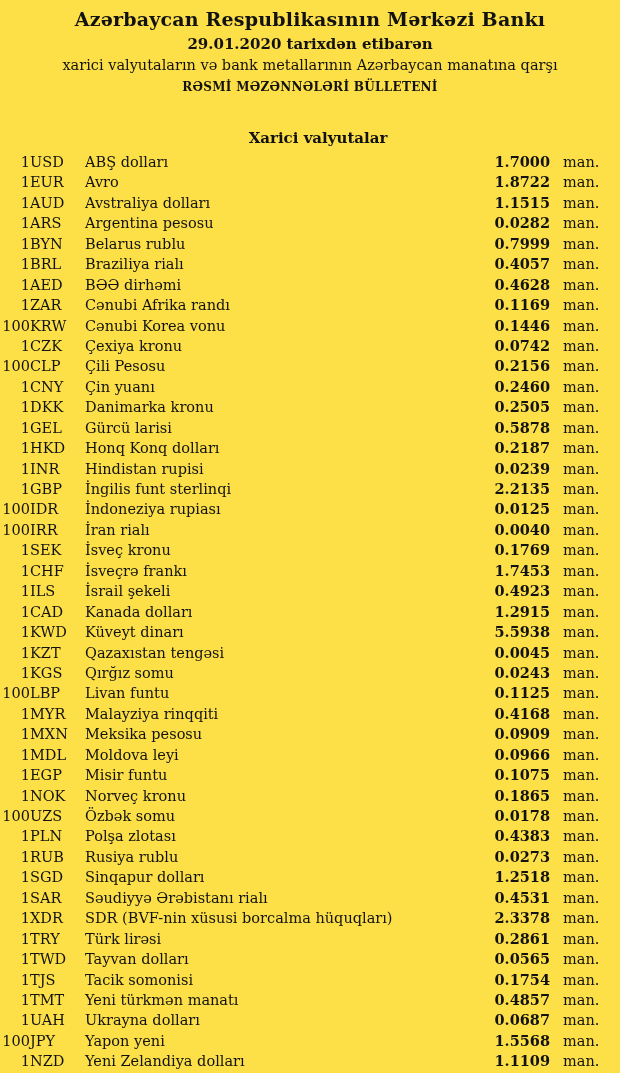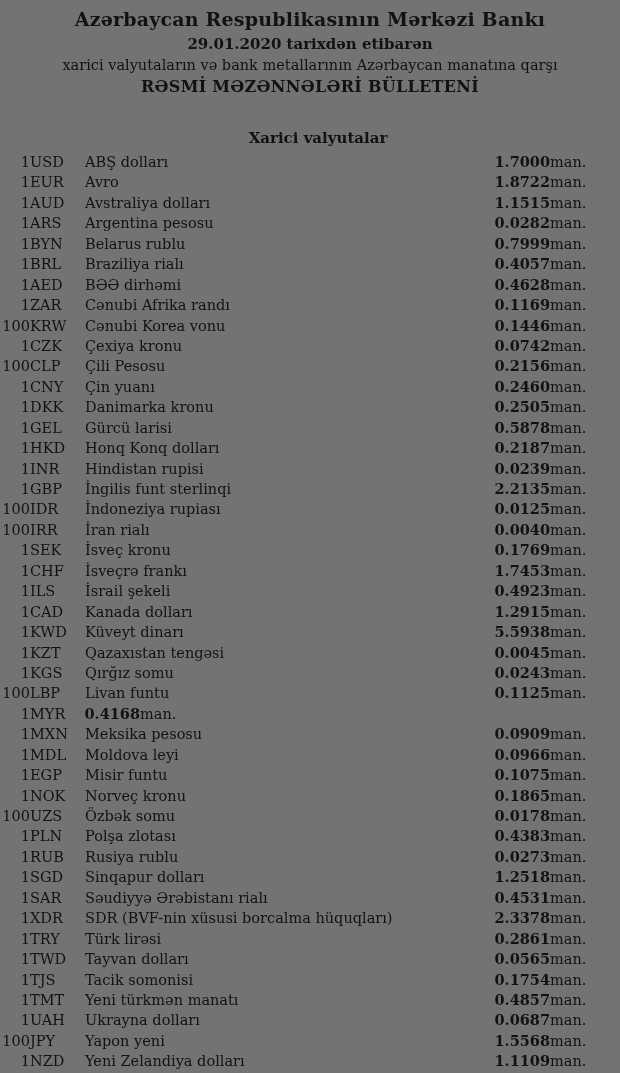--- a/index.html
+++ b/index.html
@@ -5,21 +5,21 @@
   * { margin: 0; padding: 0; box-sizing: border-box; }
   html, body { background: #ffffff; }
   body {
     width: 620px;
     height: 1073px;
     overflow: hidden;
     font-family: "DejaVu Serif", "Liberation Serif", serif;
     color: #121212;
     position: relative;
   }
-  .page { width: 620px; height: 1073px; background: #737373; }
+  .page { width: 620px; height: 1073px; background: #fde047; }
 
   
   .doc-header { text-align: center; }
   .bank-name {
     padding-top: 7px;
     font-size: 19px;
     font-weight: bold;
     line-height: 24px;
     letter-spacing: 0.2px;
   }
@@ -28,21 +28,21 @@
     font-weight: bold;
     line-height: 21px;
     margin-top: 3px;
   }
   .scope-line {
     font-size: 14.5px;
     font-weight: normal;
     line-height: 21px;
   }
   .bulletin-title {
-    font-size: 16px;
+    font-size: 12px;
     font-weight: bold;
     line-height: 22px;
     letter-spacing: 0.3px;
   }
 
   
   .section-title {
     text-align: center;
     font-size: 15px;
     font-weight: bold;
@@ -58,21 +58,21 @@
     align-items: baseline;
     height: 20.45px;
     line-height: 20.45px;
     font-size: 14.5px;
     white-space: nowrap;
   }
   .qty   { width: 30px;  text-align: right; }
   .code  { width: 50px;  }
   .name  { width: 410px; padding-left: 5px; overflow: hidden; }
   .rate  { width: 60px;  text-align: right; font-weight: bold; }
-  .unit  { width: 70px;  }
+  .unit  { width: 70px;  padding-left: 13px; }
 </style>
 </head>
 <body>
 
 <div class="page">
 
   <div class="doc-header">
     <div class="bank-name">Azərbaycan Respublikasının Mərkəzi Bankı</div>
     <div class="date-line">29.01.2020 tarixdən etibarən</div>
     <div class="scope-line">xarici valyutaların və bank metallarının Azərbaycan manatına qarşı</div>
@@ -267,20 +267,21 @@
       <div class="row">
         <span class="qty">100</span>
         <span class="code">LBP</span>
         <span class="name">Livan funtu</span>
         <span class="rate">0.1125</span>
         <span class="unit">man.</span>
       </div>
       <div class="row">
         <span class="qty">1</span>
         <span class="code">MYR</span>
+        <span class="name">Malayziya rinqqiti</span>
         <span class="rate">0.4168</span>
         <span class="unit">man.</span>
       </div>
       <div class="row">
         <span class="qty">1</span>
         <span class="code">MXN</span>
         <span class="name">Meksika pesosu</span>
         <span class="rate">0.0909</span>
         <span class="unit">man.</span>
       </div>

